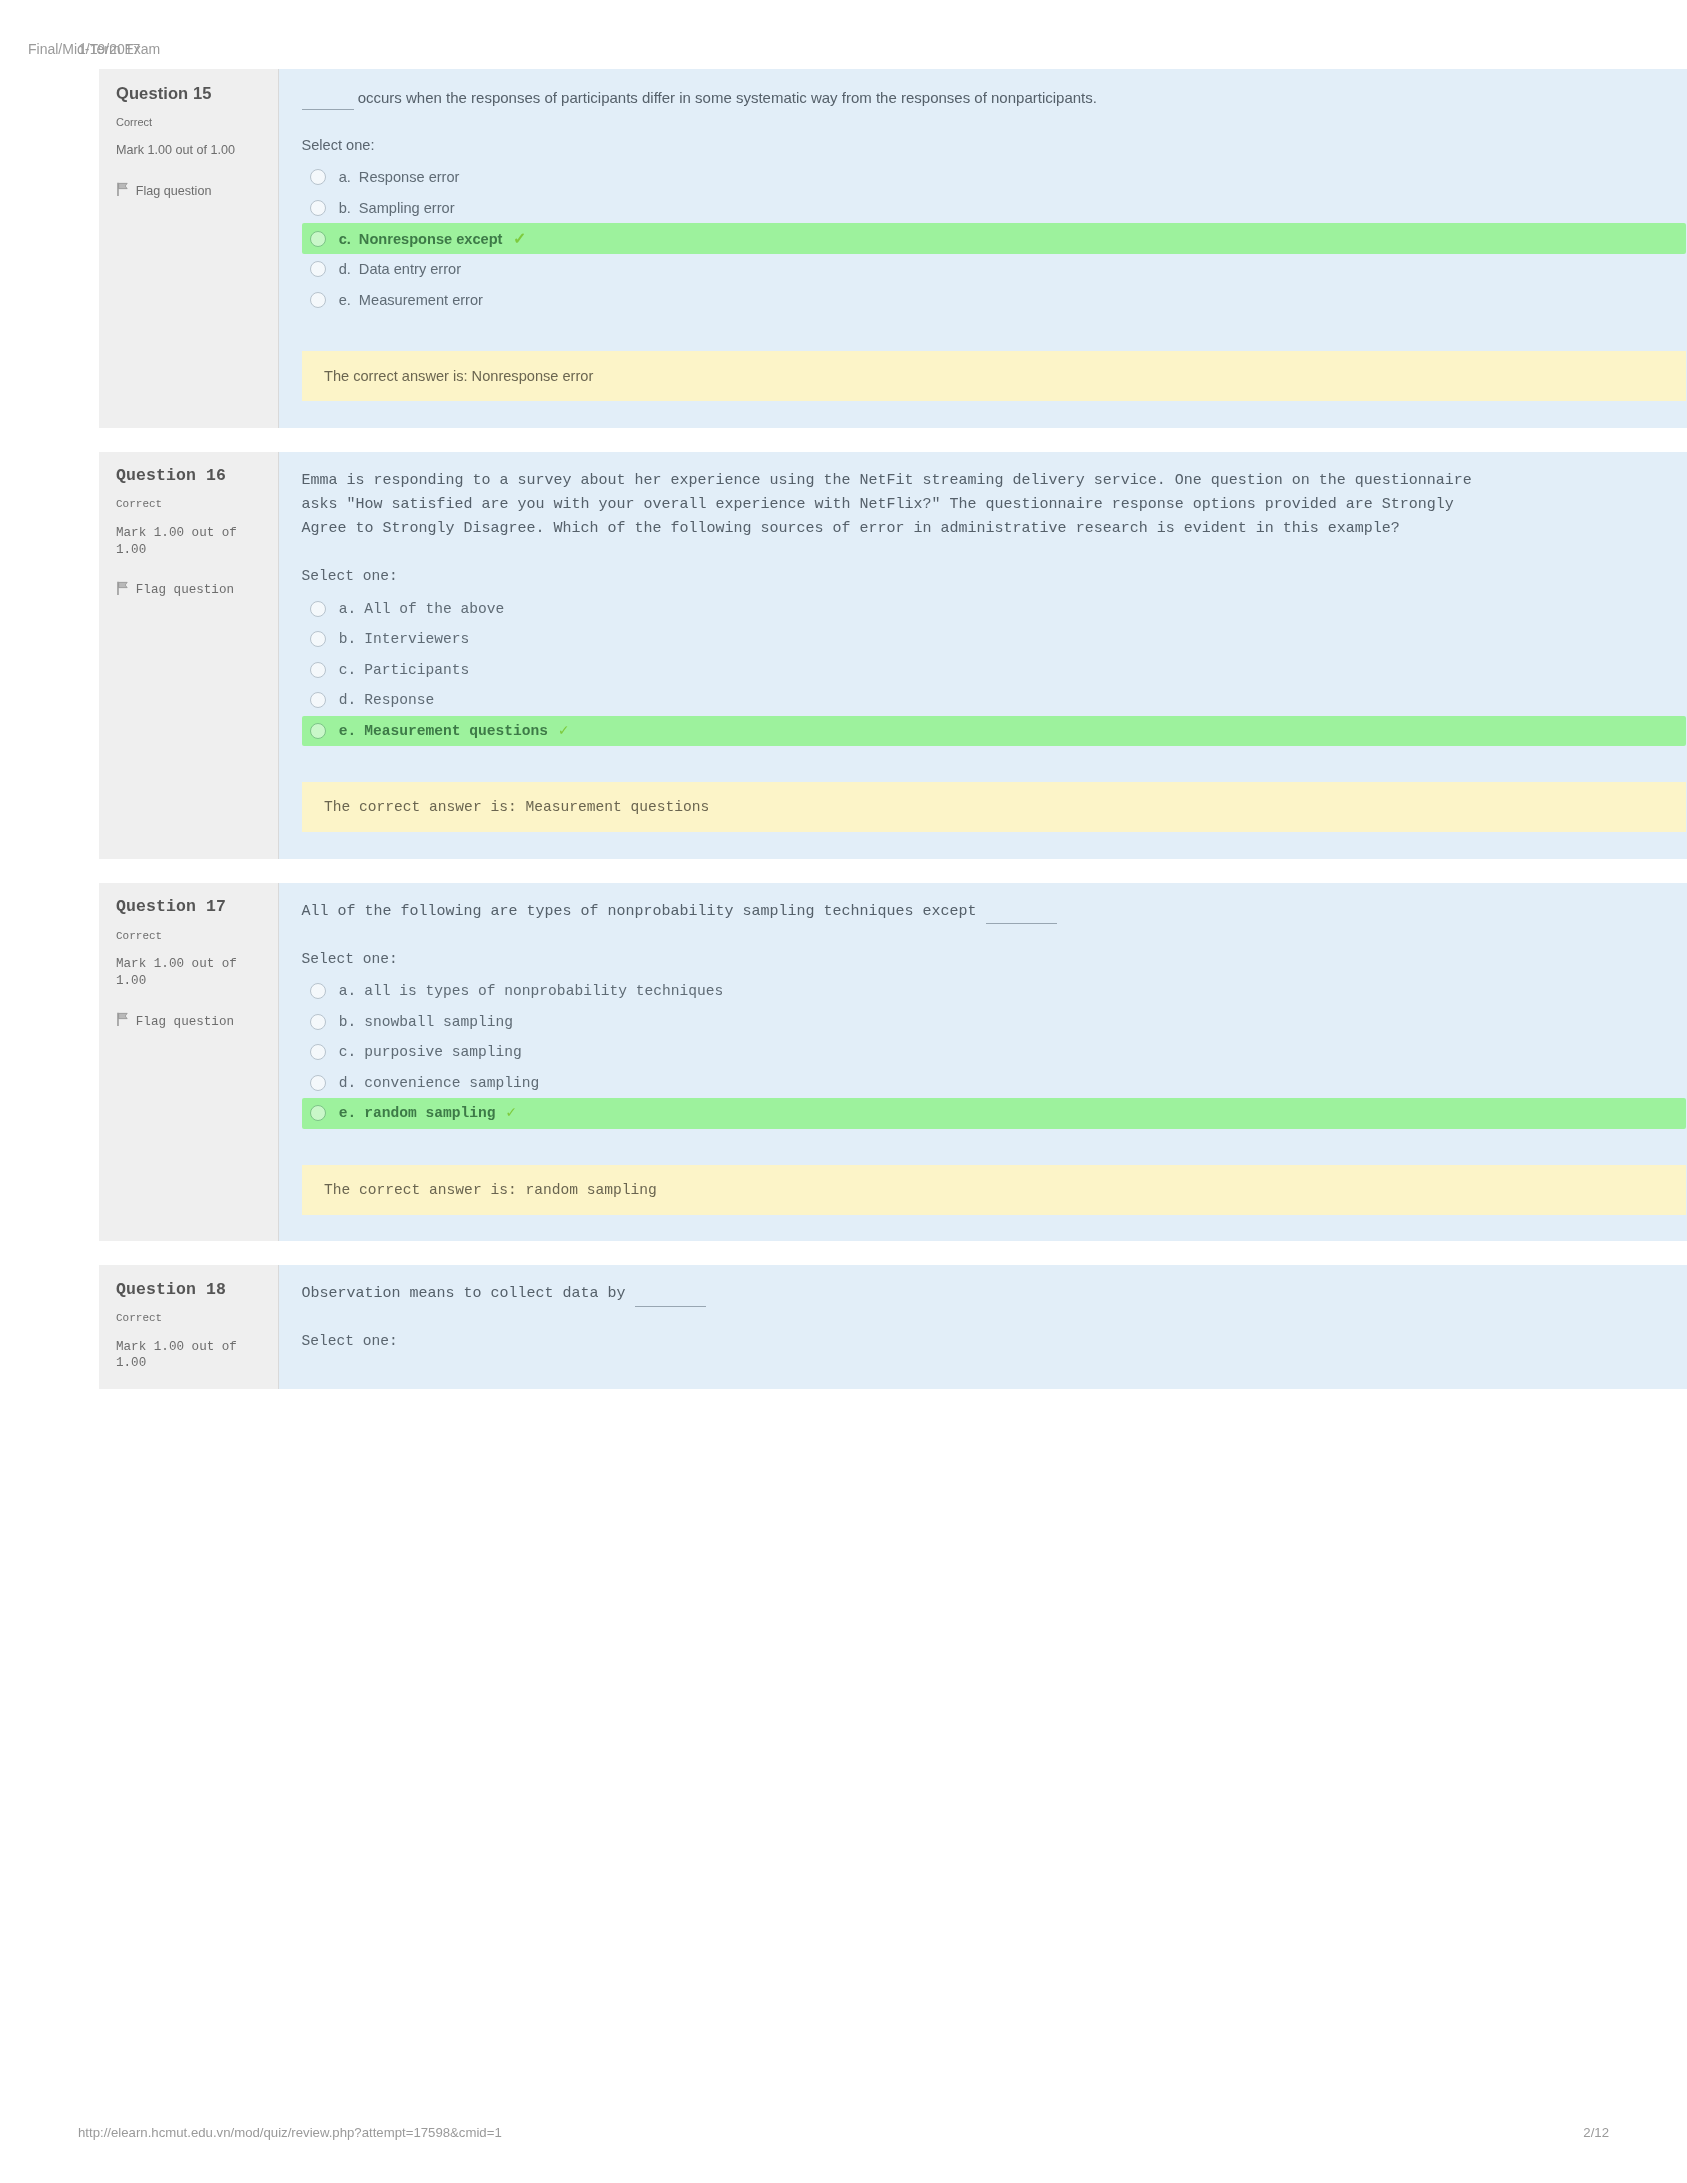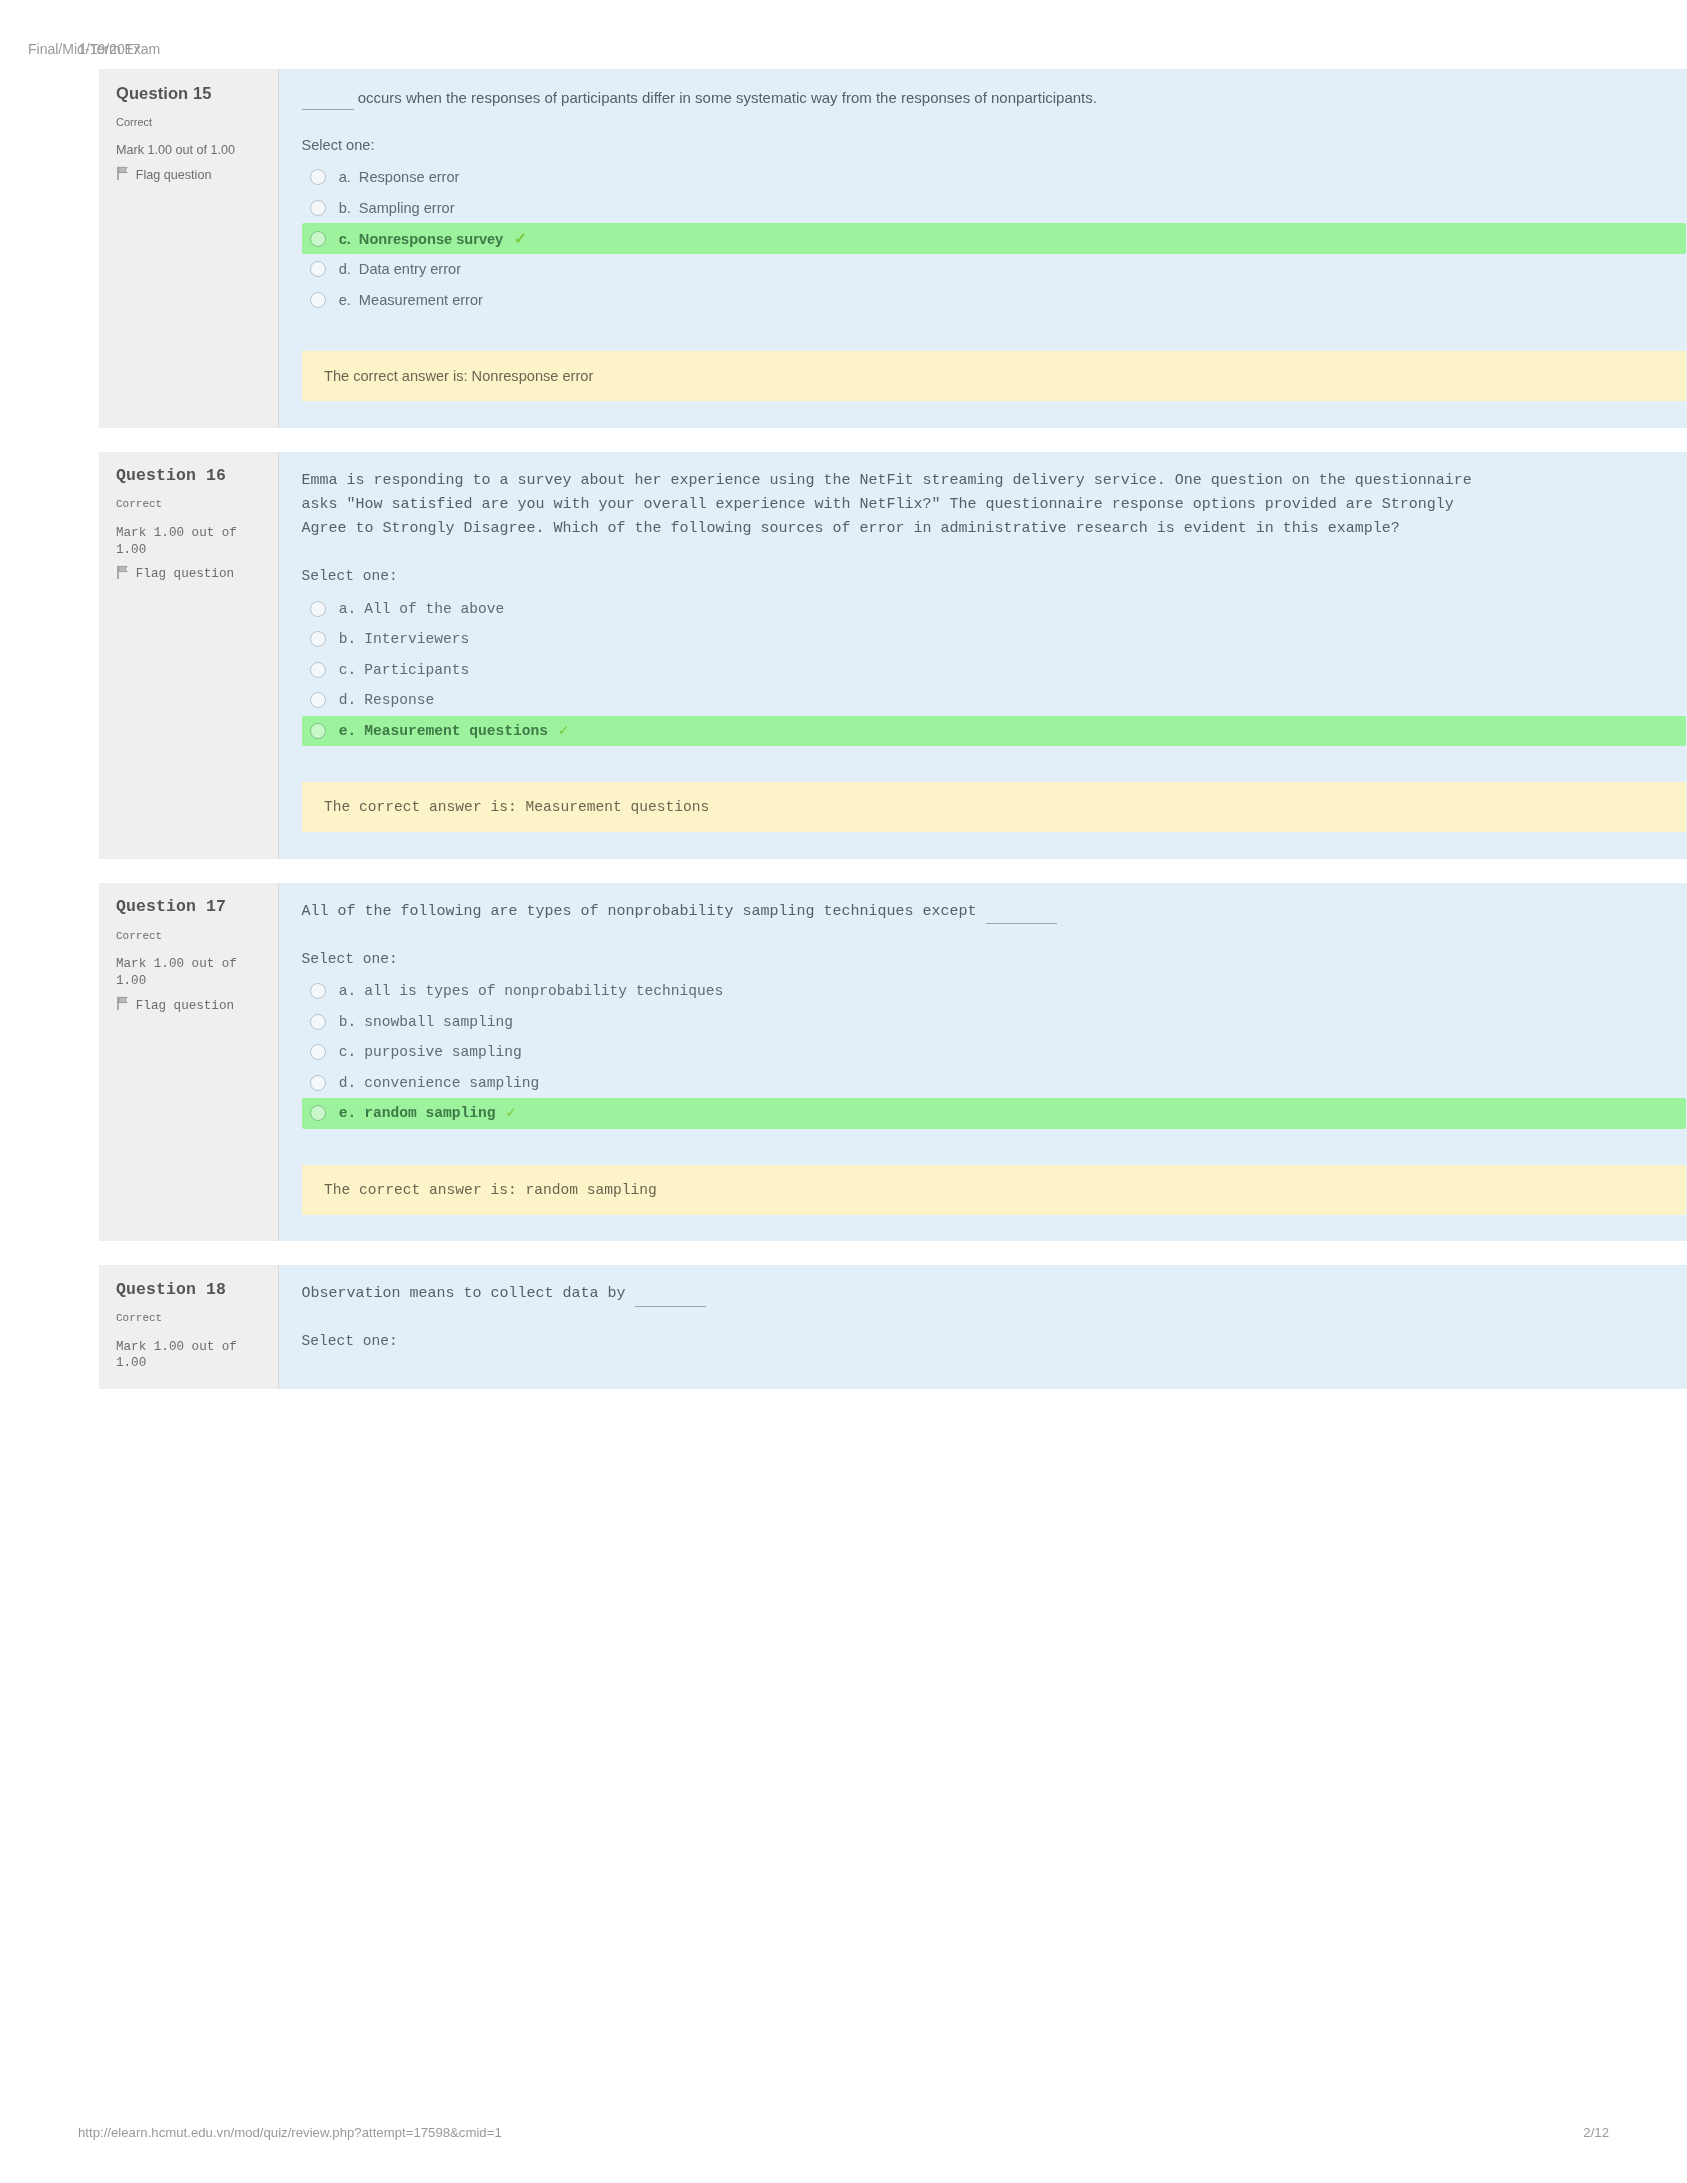--- a/index.html
+++ b/index.html
@@ -80,21 +80,21 @@
     margin-top: 13.2px;
   }
   .q-grade {
     font-size: 12.6px;
     color: #6d6d6d;
     margin-top: 14.6px;
     line-height: 1.32;
     max-width: 126px;
   }
   .q-flag {
-    margin-top: 7px;
+    margin-top: 23px;
     display: flex;
     align-items: center;
     gap: 6.6px;
     font-size: 12.6px;
     color: #6d6d6d;
   }
   .flag-ico { display: block; }
 
   .qcontent {
     flex: 1;
@@ -238,21 +238,21 @@
           <span class="ans-text">Response error</span>
         </li>
         <li class="ans">
           <span class="radio"></span>
           <span class="ans-letter">b.</span>
           <span class="ans-text">Sampling error</span>
         </li>
         <li class="ans correct">
           <span class="radio"></span>
           <span class="ans-letter">c.</span>
-          <span class="ans-text">Nonresponse survey</span>
+          <span class="ans-text">Nonresponse except</span>
           <span class="tick">✓</span>
         </li>
         <li class="ans">
           <span class="radio"></span>
           <span class="ans-letter">d.</span>
           <span class="ans-text">Data entry error</span>
         </li>
         <li class="ans">
           <span class="radio"></span>
           <span class="ans-letter">e.</span>

